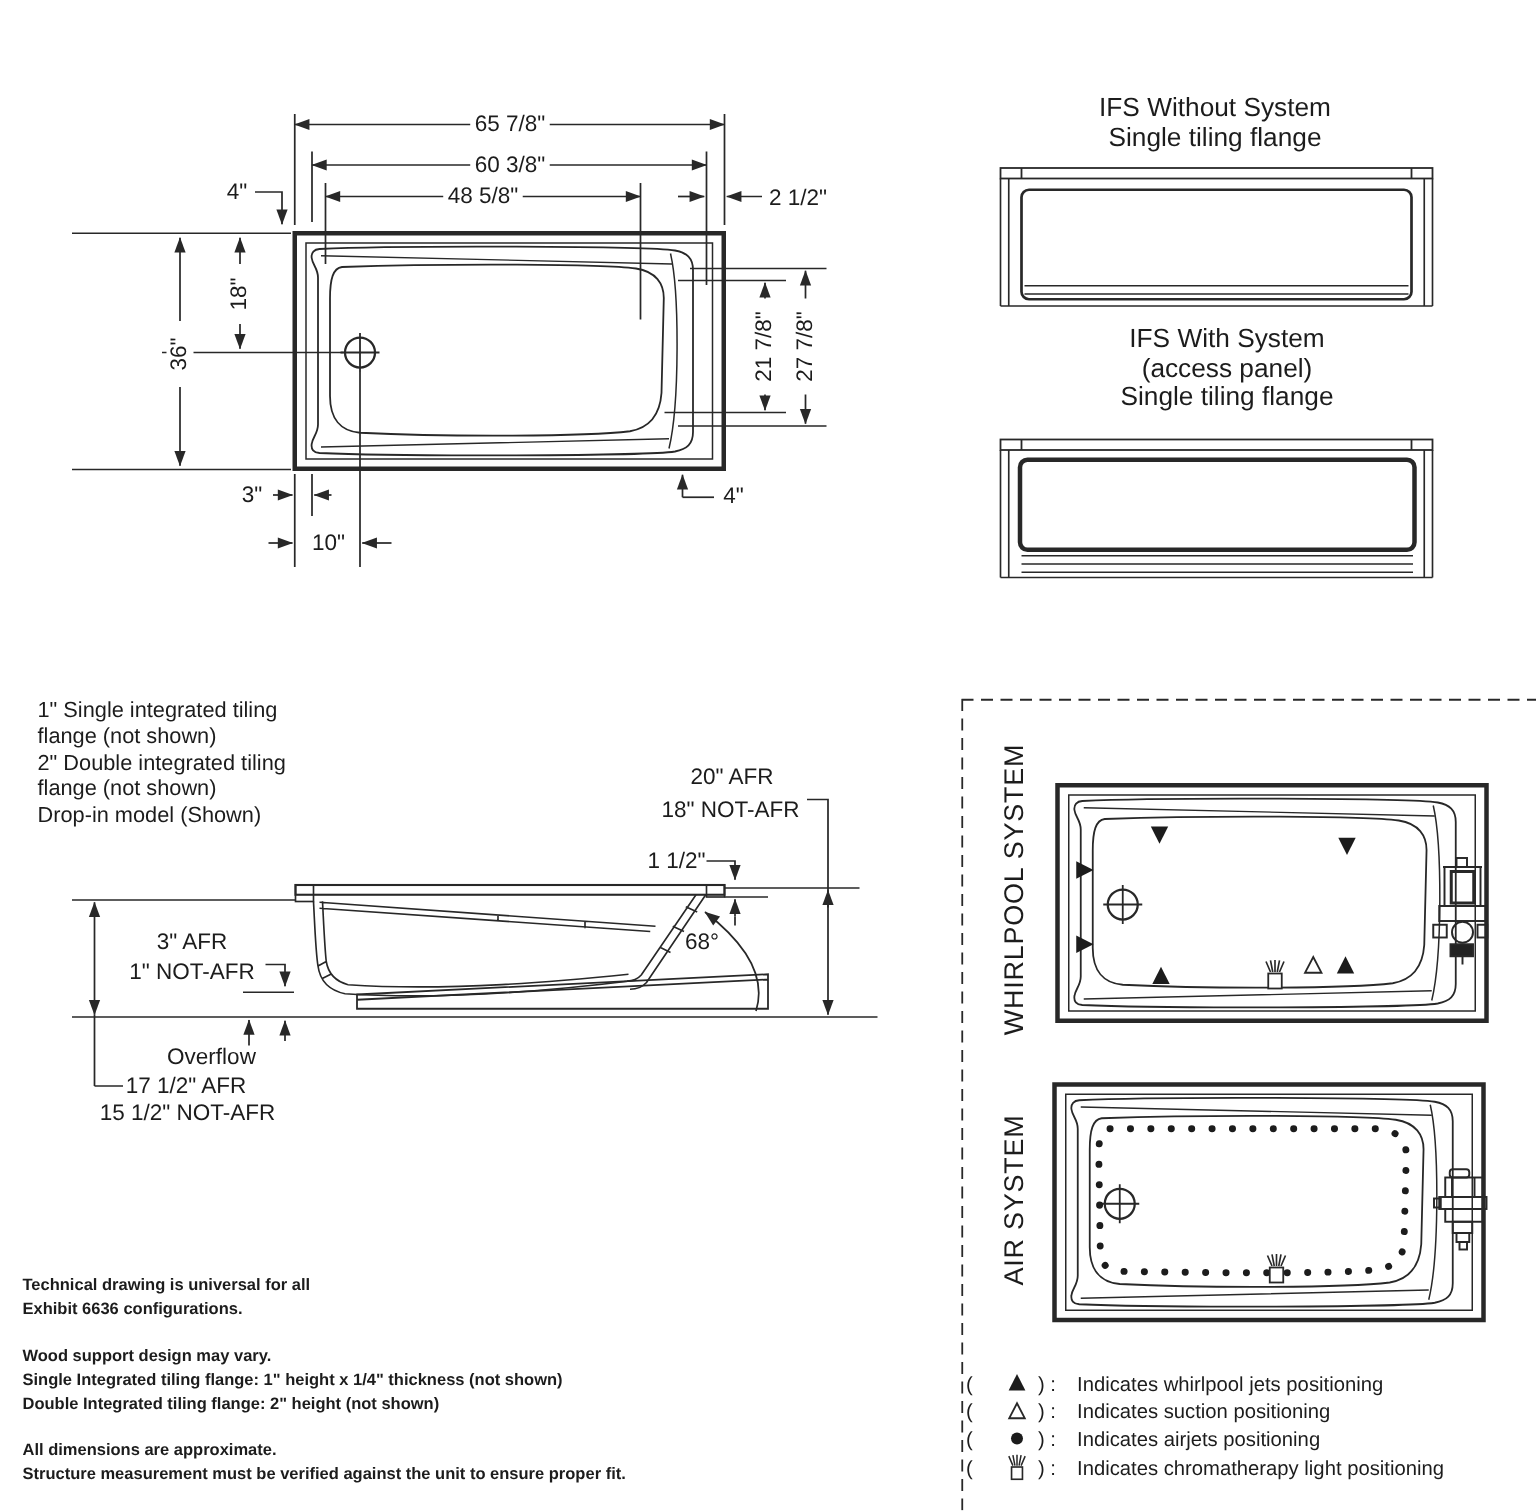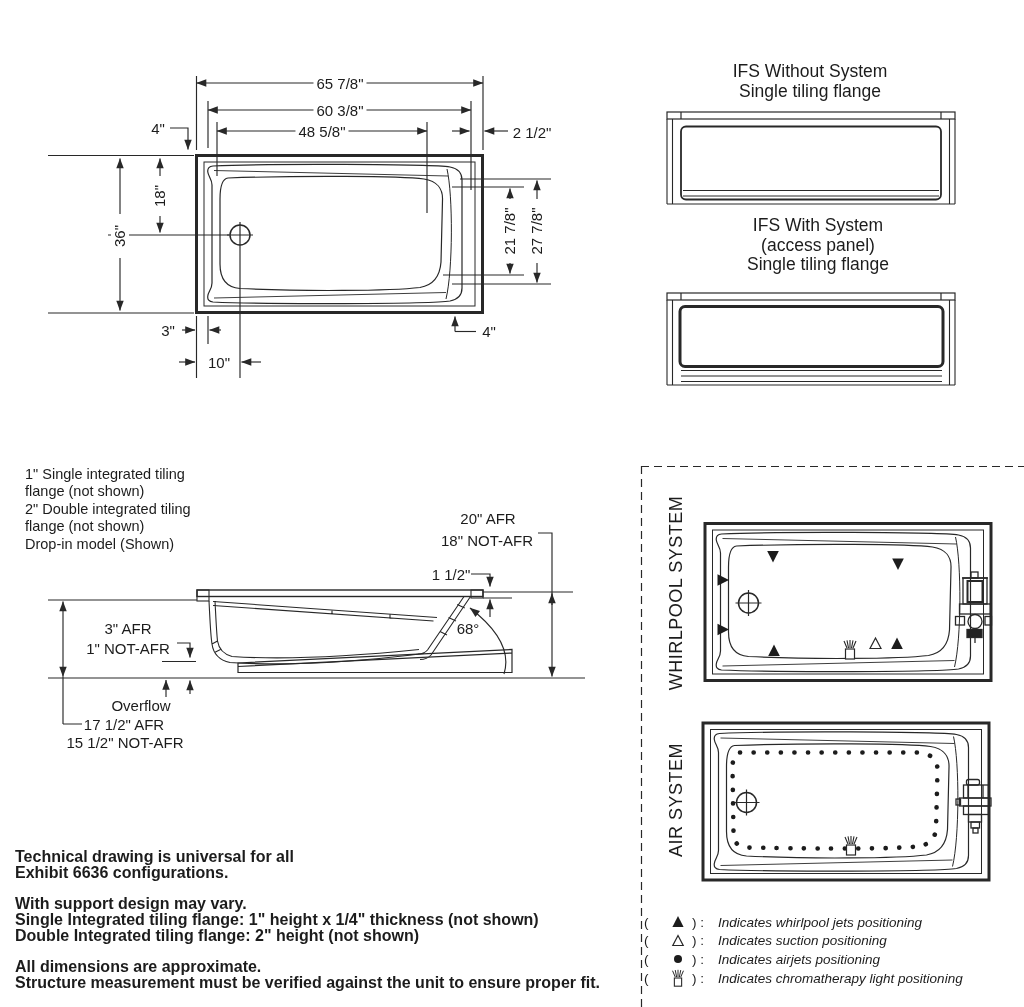--- a/index.html
+++ b/index.html
@@ -6,29 +6,29 @@
   #page{position:relative;width:1024px;height:1007px;background:#fff;overflow:hidden;
         font-family:"Liberation Sans", sans-serif;color:#1c1c1c;}
   #lines{position:absolute;left:0;top:0;}
   .hl{position:absolute;transform:translate(-50%,-50%);white-space:nowrap;font-size:15px;
       background:#fff;padding:0 3px;line-height:17px;}
   .hl.t{background:transparent;padding:0;}
   .vl{position:absolute;transform:translate(-50%,-50%) rotate(-90deg);white-space:nowrap;
       font-size:15px;background:#fff;text-align:center;line-height:18px;}
   .title{position:absolute;text-align:center;font-size:17.5px;line-height:19.5px;}
   .noteblock{position:absolute;font-size:14.5px;line-height:17.4px;}
-  .footblock{position:absolute;font-size:16px;line-height:16px;font-weight:bold;}
+  .footblock{position:absolute;font-size:11px;line-height:16px;font-weight:bold;}
   .footgroup{margin-bottom:15px;}
   .syslabel{font-size:18px;letter-spacing:.5px;}
   #legend{position:absolute;left:644px;top:913px;font-size:13.5px;}
   .lgrow{display:flex;align-items:center;height:18.6px;}
   .lgopen{width:20px;}
   .lgicon{width:28px;display:flex;justify-content:center;align-items:center;}
   .lgclose{width:26px;}
-  .lgtext{white-space:nowrap;font-style:italic;}
+  .lgtext{white-space:nowrap;}
 </style>
 </head>
 <body>
 
 <div id="page">
 
 <svg id="lines" width="1024" height="1007" viewBox="0 0 1024 1007">
   <defs>
     <marker id="arr" viewBox="0 0 10 8" refX="9.3" refY="4" markerWidth="11" markerHeight="8.8" orient="auto-start-reverse" markerUnits="userSpaceOnUse">
       <path d="M0.4,0.6 L9.6,4 L0.4,7.4 Z" fill="#282828"></path>
@@ -218,21 +218,21 @@
 <div class="hl t" style="left:141px;top:705px;">Overflow</div>
 <div class="hl t" style="left:124px;top:724px;">17 1/2" AFR</div>
 <div class="hl t" style="left:125px;top:742px;">15 1/2" NOT-AFR</div>
 
 <div class="footblock" style="left:15px;top:849px;width:600px;">
   <div class="footgroup">
     <div>Technical drawing is universal for all</div>
     <div>Exhibit 6636 configurations.</div>
   </div>
   <div class="footgroup">
-    <div>With support design may vary.</div>
+    <div>Wood support design may vary.</div>
     <div>Single Integrated tiling flange: 1" height x 1/4" thickness (not shown)</div>
     <div>Double Integrated tiling flange: 2" height (not shown)</div>
   </div>
   <div class="footgroup">
     <div>All dimensions are approximate.</div>
     <div>Structure measurement must be verified against the unit to ensure proper fit.</div>
   </div>
 </div>
 
 <div class="vl syslabel" style="left:676px;top:593px;width:210px;background:transparent;">WHIRLPOOL SYSTEM</div>

